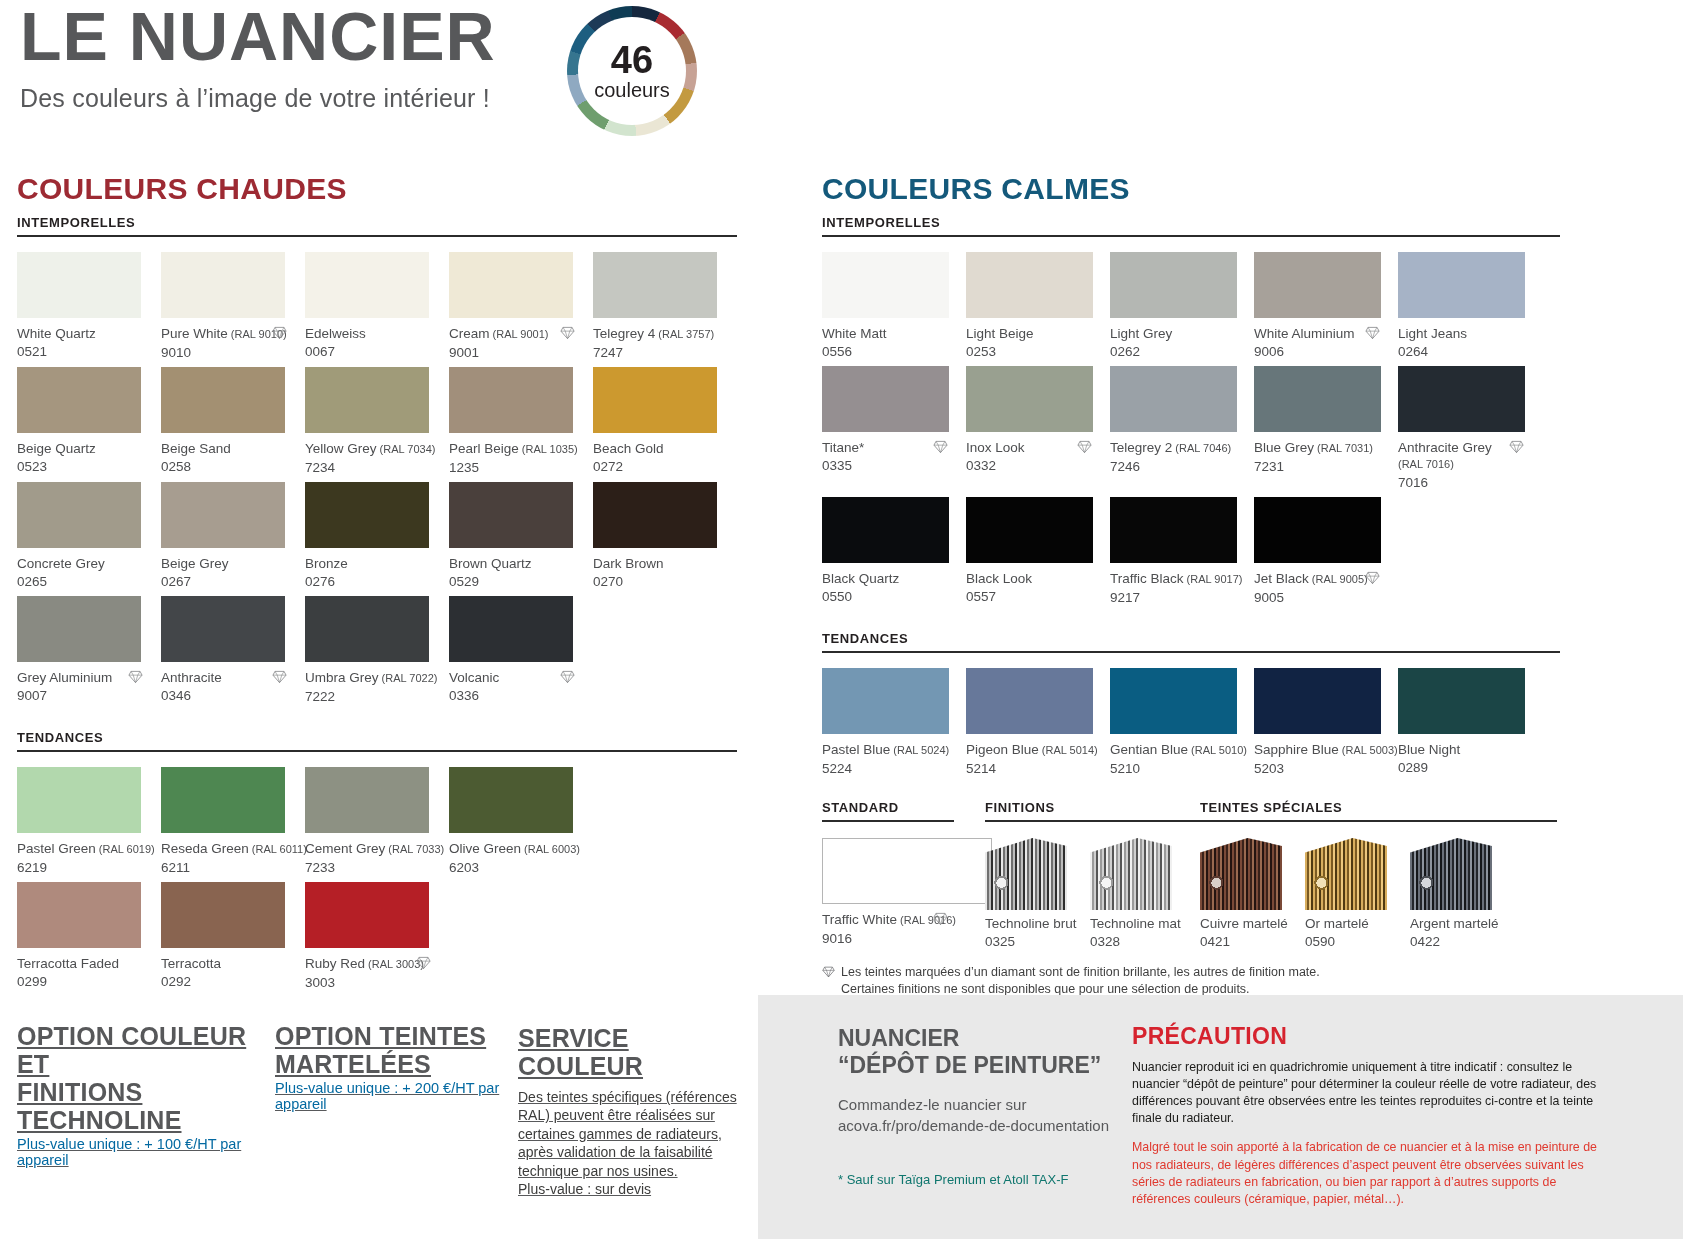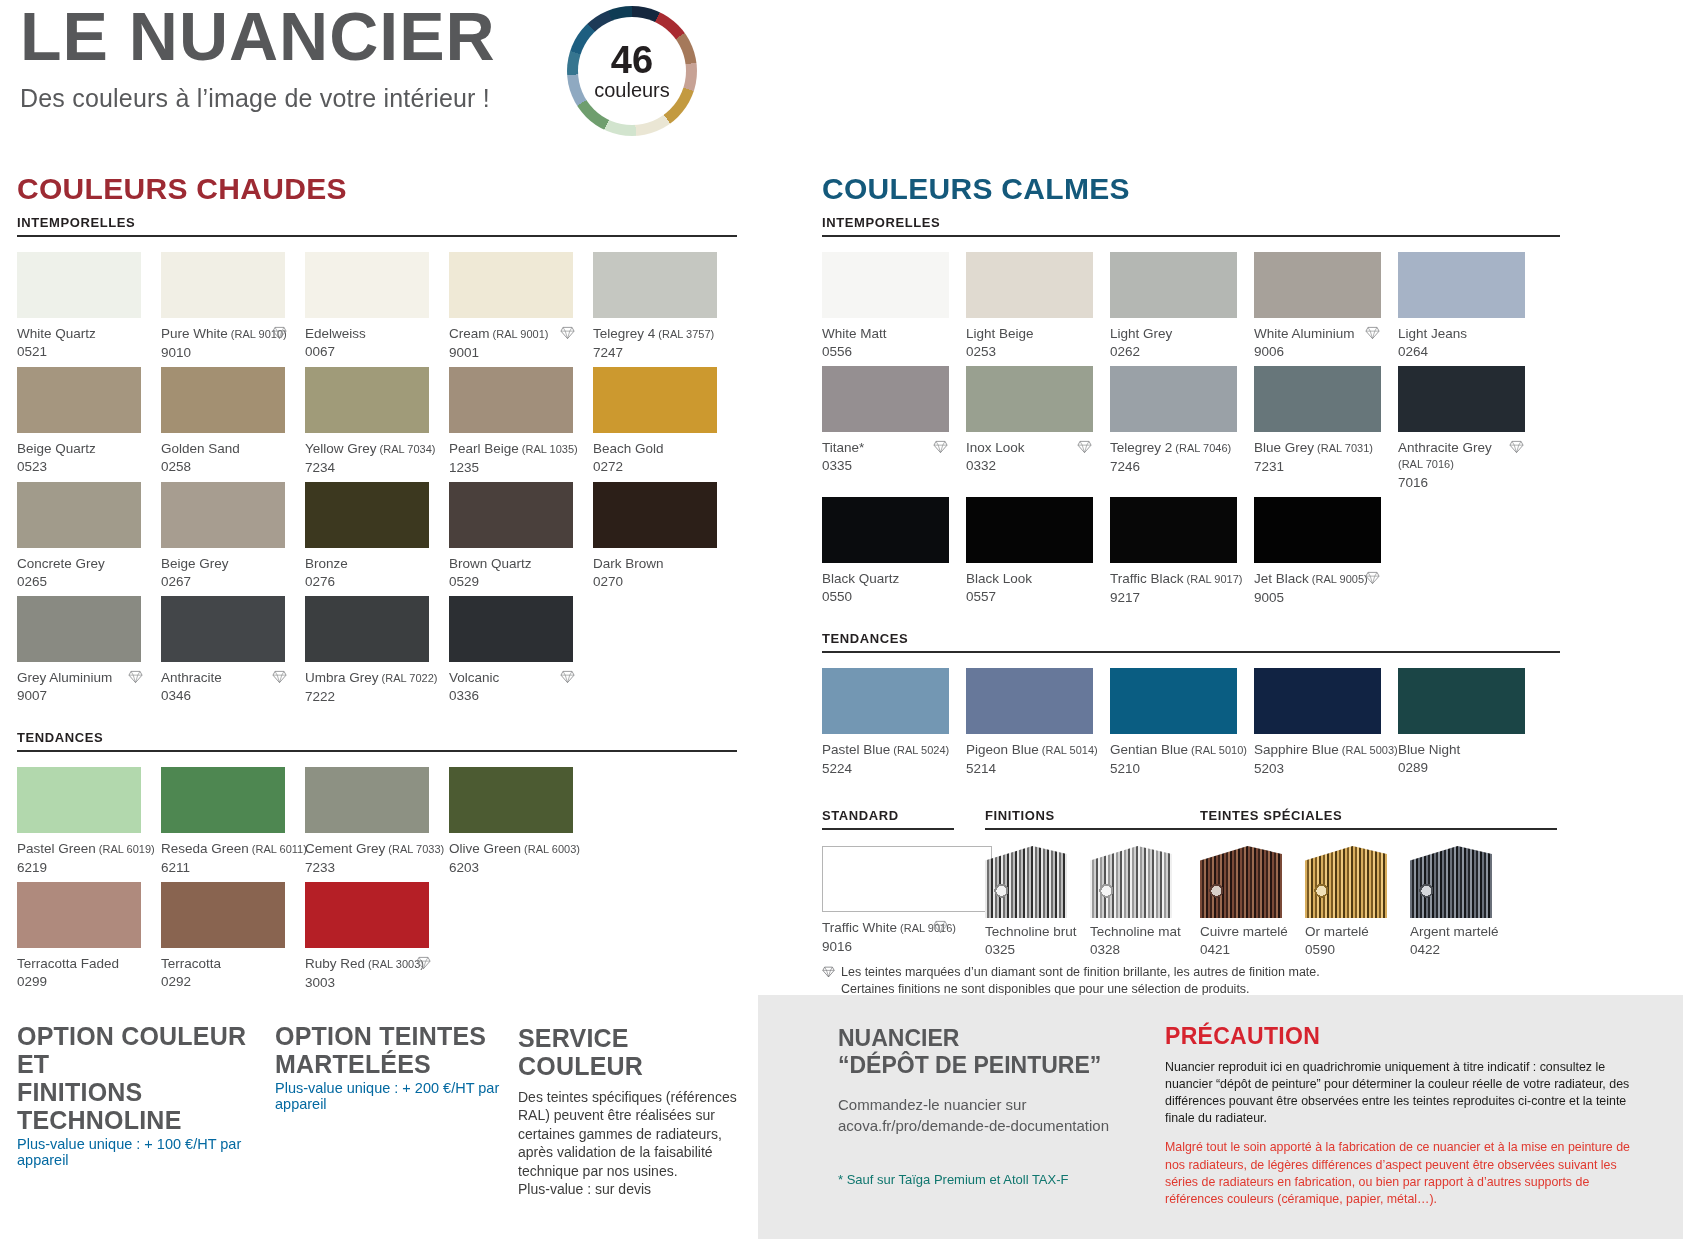--- a/index.html
+++ b/index.html
@@ -46,21 +46,21 @@
   .ral.brk{display:block;margin-left:0;}
   .code{font-size:13.5px;color:#4d4e50;margin-top:2px;}
   .dia{position:absolute;right:16px;top:1px;}
 
   
   #mini-row{position:relative;margin-top:24px;height:152px;}
   .mini{position:absolute;top:0;}
   #mini-standard{left:0;}
   #mini-finitions{left:163px;}
   #mini-speciales{left:378px;}
-  .mini .subhead{margin-bottom:16px;margin-top:8px;}
+  .mini .subhead{margin-bottom:16px;}
   #mini-standard .subhead{width:132px;}
   #mini-finitions .subhead{width:215px;}
   #mini-speciales .subhead{width:357px;}
   #mini-standard .cell{width:170px;margin-right:0;}
   .rad-items{display:flex;}
   .rad-item{width:100px;margin-right:5px;}
   .rad{width:82px;height:72px;clip-path:polygon(0 20%,58% 0,100% 11%,100% 100%,0 100%);}
   .rad.brut{background:radial-gradient(circle at 20% 62%,#f2f2f2 0 5px,#8a8a8a 5px 7px,rgba(0,0,0,0) 7px),
     repeating-linear-gradient(90deg,#e8e8e8 0 2px,#707070 2px 4px,#bdbdbd 4px 6px,#2e2e2e 6px 8px);}
   .rad.mat{background:radial-gradient(circle at 20% 62%,#f5f5f5 0 5px,#9a9a9a 5px 7px,rgba(0,0,0,0) 7px),
@@ -72,35 +72,35 @@
   .rad.argent{background:radial-gradient(circle at 20% 62%,#d5d8dc 0 5px,#4a4e54 5px 7px,rgba(0,0,0,0) 7px),
     repeating-linear-gradient(90deg,#6a707a 0 2px,#23262b 2px 4px,#8d949e 4px 6px,#15171a 6px 8px);}
   .rad-name{font-size:13.5px;color:#4d4e50;margin-top:6px;line-height:16px;white-space:nowrap;}
   .rad-code{font-size:13.5px;color:#4d4e50;margin-top:2px;}
 
   
   #footnote{display:flex;margin-top:12px;font-size:12.5px;color:#3f3f3f;line-height:17px;}
   #footnote svg{margin:2px 6px 0 0;flex:none;}
 
   
-  .opt-block{position:absolute;top:1022px;}
+  .opt-block{position:absolute;top:1022px;text-decoration:underline;}
   #opt1{left:17px;width:252px;}
   #opt2{left:275px;width:235px;}
   #svc{left:518px;width:235px;top:1024px;}
   .opt-title{font-size:25px;font-weight:bold;color:#57585a;line-height:1.12;letter-spacing:.2px;}
   .opt-sub{font-size:14.5px;color:#0369a1;margin-top:2px;}
   .svc-body{font-size:14px;color:#3c3c3b;line-height:1.32;margin-top:8px;}
 
   
   #gray-box{position:absolute;left:758px;top:995px;width:925px;height:244px;background:#e9e9e9;}
   #nuancier-box{position:absolute;left:80px;top:30px;width:300px;}
   .gb-title{font-size:23px;font-weight:bold;color:#57585a;line-height:1.18;}
   .gb-order{font-size:15px;color:#58595b;line-height:1.35;margin-top:16px;}
   .gb-foot{font-size:13px;color:#0f766e;margin-top:36px;}
-  #precaution-box{position:absolute;left:407px;top:28px;width:475px;}
+  #precaution-box{position:absolute;left:374px;top:28px;width:475px;}
   .prec-title{font-size:23px;font-weight:bold;color:#d6232e;letter-spacing:.3px;}
   .prec-p1{font-size:12.4px;color:#1d1d1b;line-height:1.38;margin-top:9px;}
   .prec-p2{font-size:12.4px;color:#e0392f;line-height:1.38;margin-top:12px;}
 </style>
 </head>
 <body>
 
 <div id="page">
 
   <div id="header">
@@ -176,21 +176,21 @@
     <div class="lbl">
       <span class="nm">Beige Quartz</span>
       
     </div>
     <div class="code">0523</div>
   </div>
 
   <div class="cell">
     <div class="sw" style="background: rgb(163, 144, 114);"></div>
     <div class="lbl">
-      <span class="nm">Golden Sand</span>
+      <span class="nm">Beige Sand</span>
       
     </div>
     <div class="code">0258</div>
   </div>
 
   <div class="cell">
     <div class="sw" style="background: rgb(160, 155, 121);"></div>
     <div class="lbl">
       <span class="nm">Yellow Grey</span><span class="ral"> (RAL 7034)</span>
       

